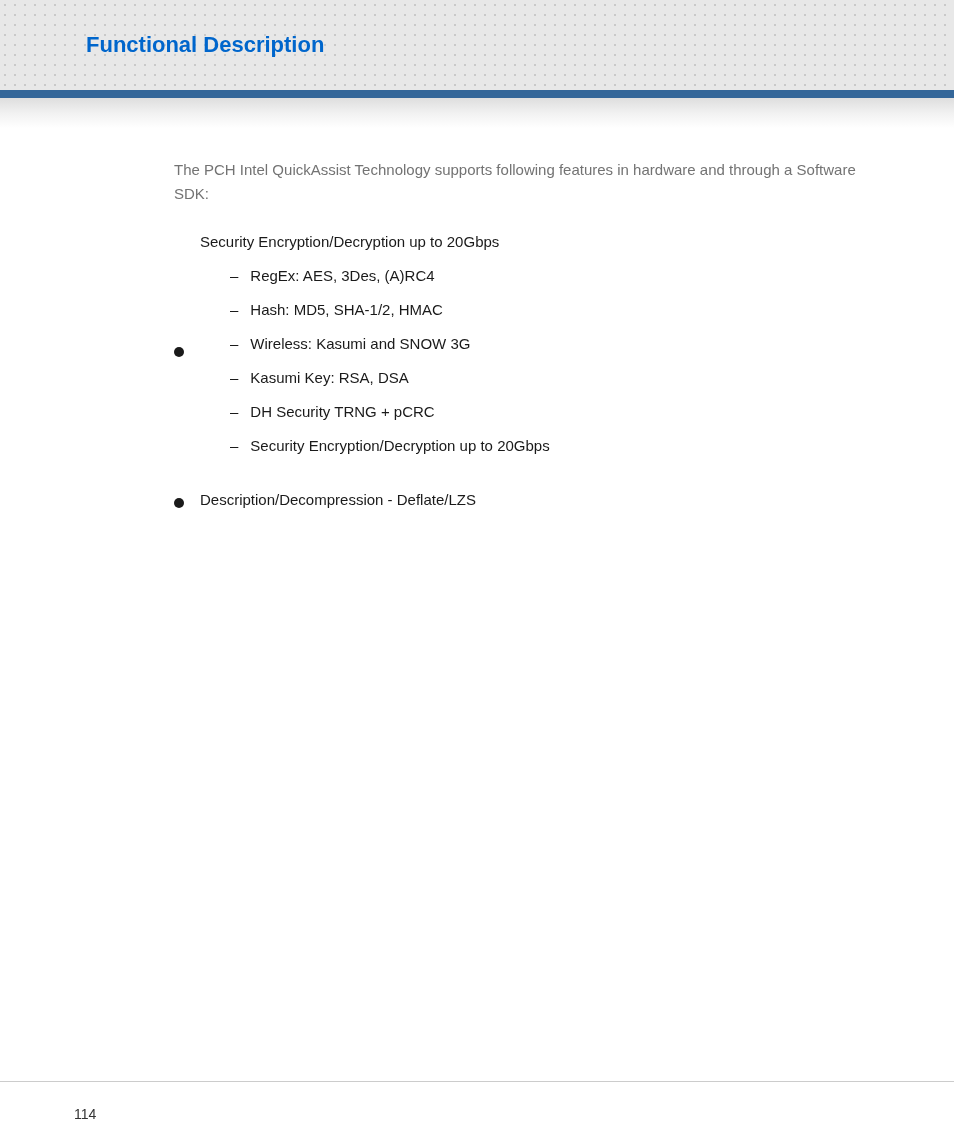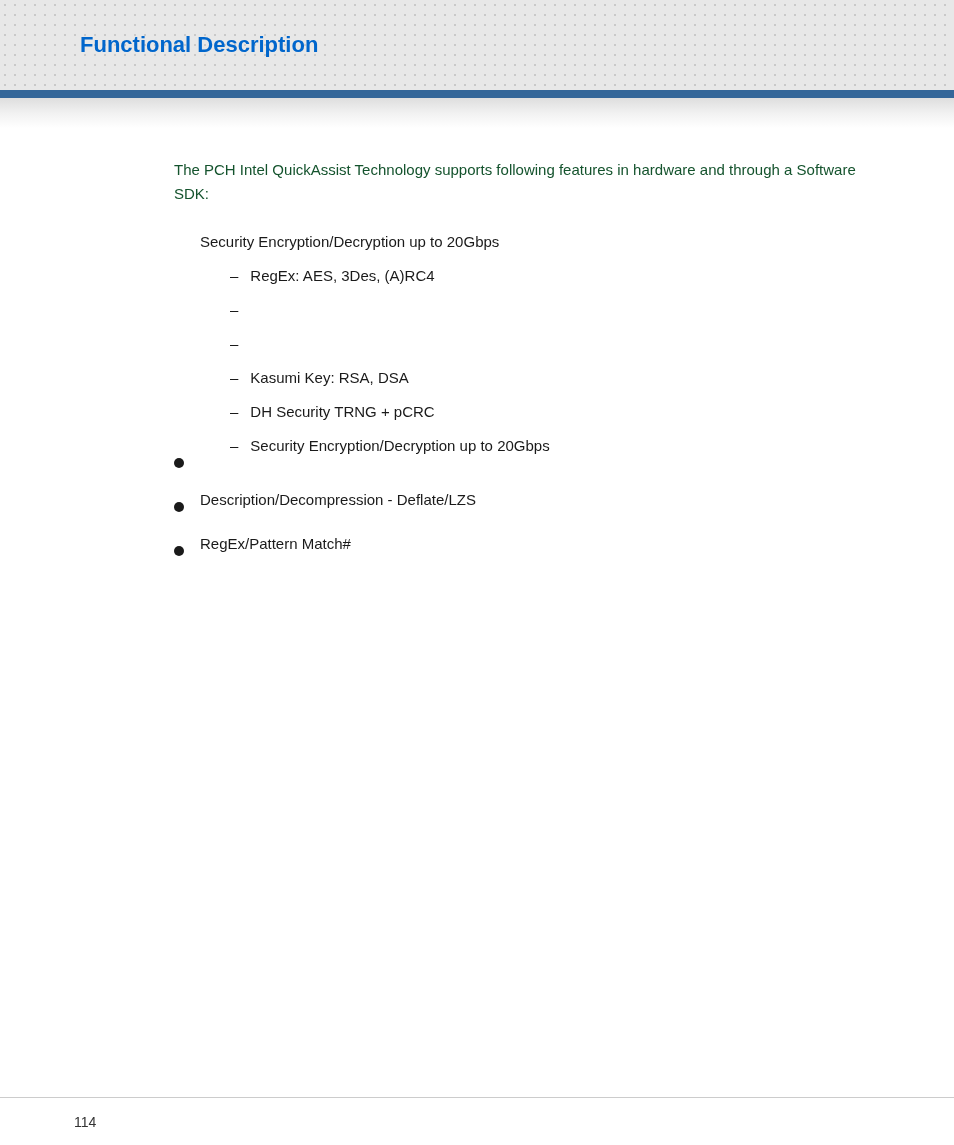--- a/index.html
+++ b/index.html
@@ -26,21 +26,21 @@
     .dot-pattern {
       position: absolute;
       top: 0; left: 0; right: 0; bottom: 0;
       background-image: radial-gradient(circle, #aaa 1px, transparent 1px);
       background-size: 10px 10px;
       opacity: 0.5;
     }
 
     .header-title-bar {
       position: absolute;
-      top: 0; left: 6px; right: 0;
+      top: 0; left: 12px; right: 0;
       height: 90px;
       display: flex;
       align-items: center;
       padding-left: 74px;
     }
 
     .header-title {
       font-size: 22px;
       font-weight: bold;
       color: #0066cc;
@@ -64,35 +64,35 @@
     }
 
     
     .main-content {
       padding: 30px 74px 80px 174px;
     }
 
     .intro-text {
       font-size: 15px;
       line-height: 1.6;
-      color: #14532d;
+      color: #737373;
       margin-bottom: 24px;
       max-width: 700px;
     }
 
     
     .bullet-list {
       list-style: none;
       padding: 0;
       margin: 0;
     }
 
     .bullet-list > li {
       display: flex;
-      align-items: flex-end;
+      align-items: center;
       margin-bottom: 18px;
       font-size: 15px;
       line-height: 1.6;
       margin-top: 20px;
     }
 
     .bullet-dot {
       width: 10px;
       height: 10px;
       border-radius: 50%;
@@ -126,21 +126,21 @@
       margin-right: 12px;
       flex-shrink: 0;
     }
 
     
     .footer {
       position: absolute;
       bottom: 0;
       left: 0;
       right: 0;
-      height: 48px;
+      height: 64px;
       border-top: 1px solid #cccccc;
       display: flex;
       align-items: center;
       justify-content: space-between;
       padding: 0 74px;
       font-size: 14px;
       color: #333333;
     }
   </style>
 </head>
@@ -167,23 +167,25 @@
       <span class="bullet-dot"></span>
       <span class="bullet-text">
         <span>Security Encryption/Decryption up to 20Gbps</span>
         <ul class="sub-list">
           <li>
             <span class="dash">–</span>
             <span>RegEx: AES, 3Des, (A)RC4</span>
           </li>
           <li>
             <span class="dash">–</span>
-          </li>
-          <li>
-            <span class="dash">–</span>
+            <span>Hash: MD5, SHA-1/2, HMAC</span>
+          </li>
+          <li>
+            <span class="dash">–</span>
+            <span>Wireless: Kasumi and SNOW 3G</span>
           </li>
           <li>
             <span class="dash">–</span>
             <span>Kasumi Key: RSA, DSA</span>
           </li>
           <li>
             <span class="dash">–</span>
             <span>DH Security TRNG + pCRC</span>
           </li>
           <li>
@@ -192,23 +194,19 @@
           </li>
         </ul>
       </span>
     </li>
 
     <li>
       <span class="bullet-dot"></span>
       <span class="bullet-text">Description/Decompression - Deflate/LZS</span>
     </li>
 
-    <li>
-      <span class="bullet-dot"></span>
-      <span class="bullet-text">RegEx/Pattern Match#</span>
-    </li>
   </ul>
 
 </div>
 
 <div class="footer">
   <span>114</span>
 </div>
 
 </body></html>

